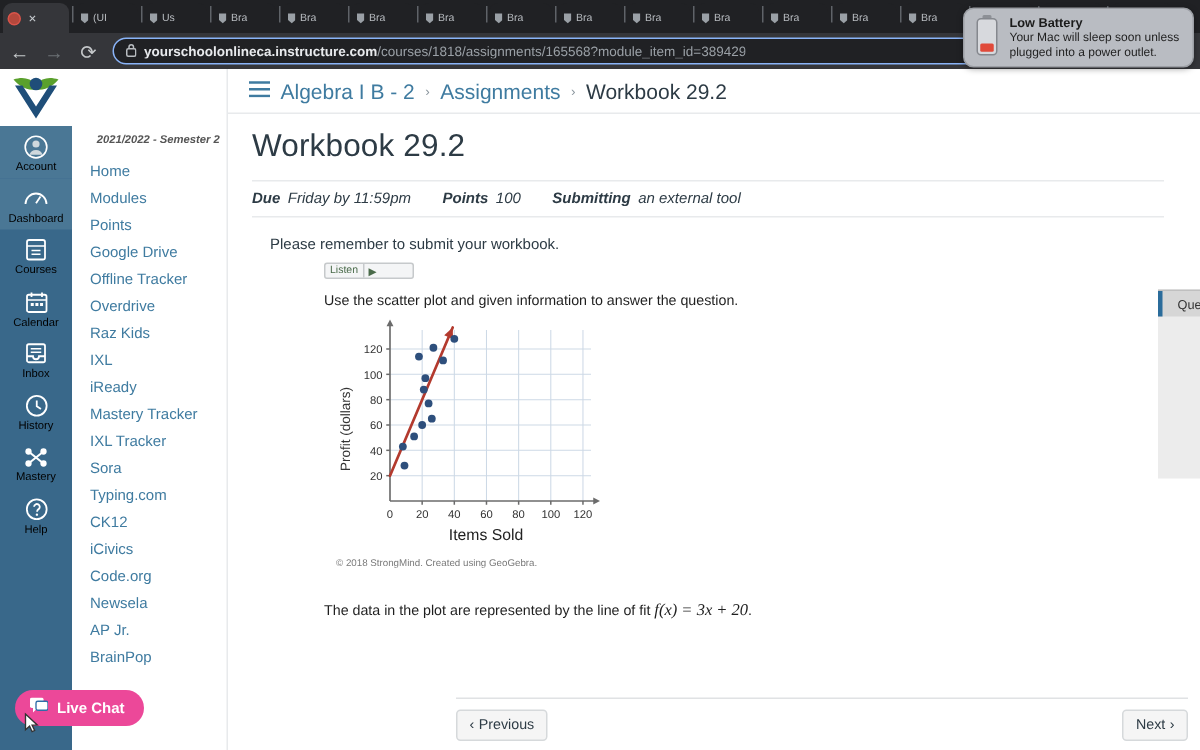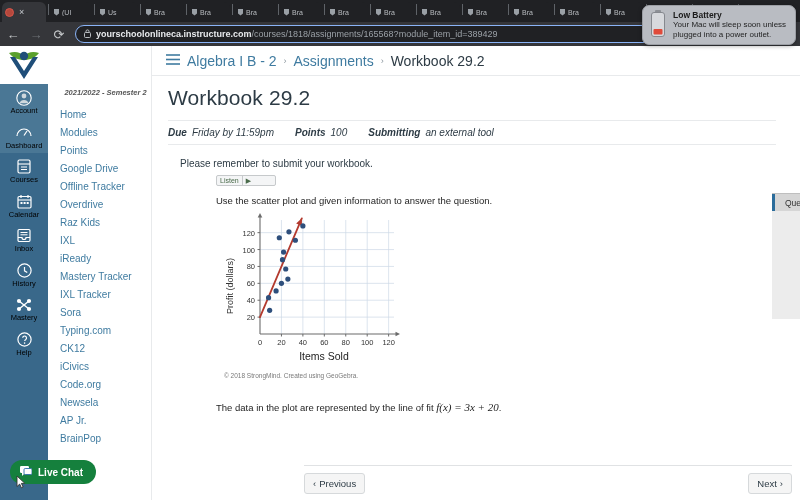--- a/index.html
+++ b/index.html
@@ -242,21 +242,21 @@
   .pager-btn {
     border: 1px solid #d6d9db; border-radius: 3px;
     background: #f5f5f5; font-size: 9.5px; color: #2d3b45;
     padding: 4px 8px; cursor: pointer;
     display: flex; align-items: center; gap: 3px;
   }
 
   
   #live-chat {
     position: absolute; left: 10px; bottom: 16px;
-    background: #15803d; color: #fff; border-radius: 14px;
+    background: #ec4899; color: #fff; border-radius: 14px;
     height: 24px; padding: 0 13px 0 10px;
     display: flex; align-items: center; gap: 6px;
     font-size: 10px; font-weight: bold; z-index: 20;
     cursor: pointer;
   }
   #cursor-arrow {
     position: absolute; left: 16px; bottom: 8px;
     z-index: 21;
   }
 </style>

